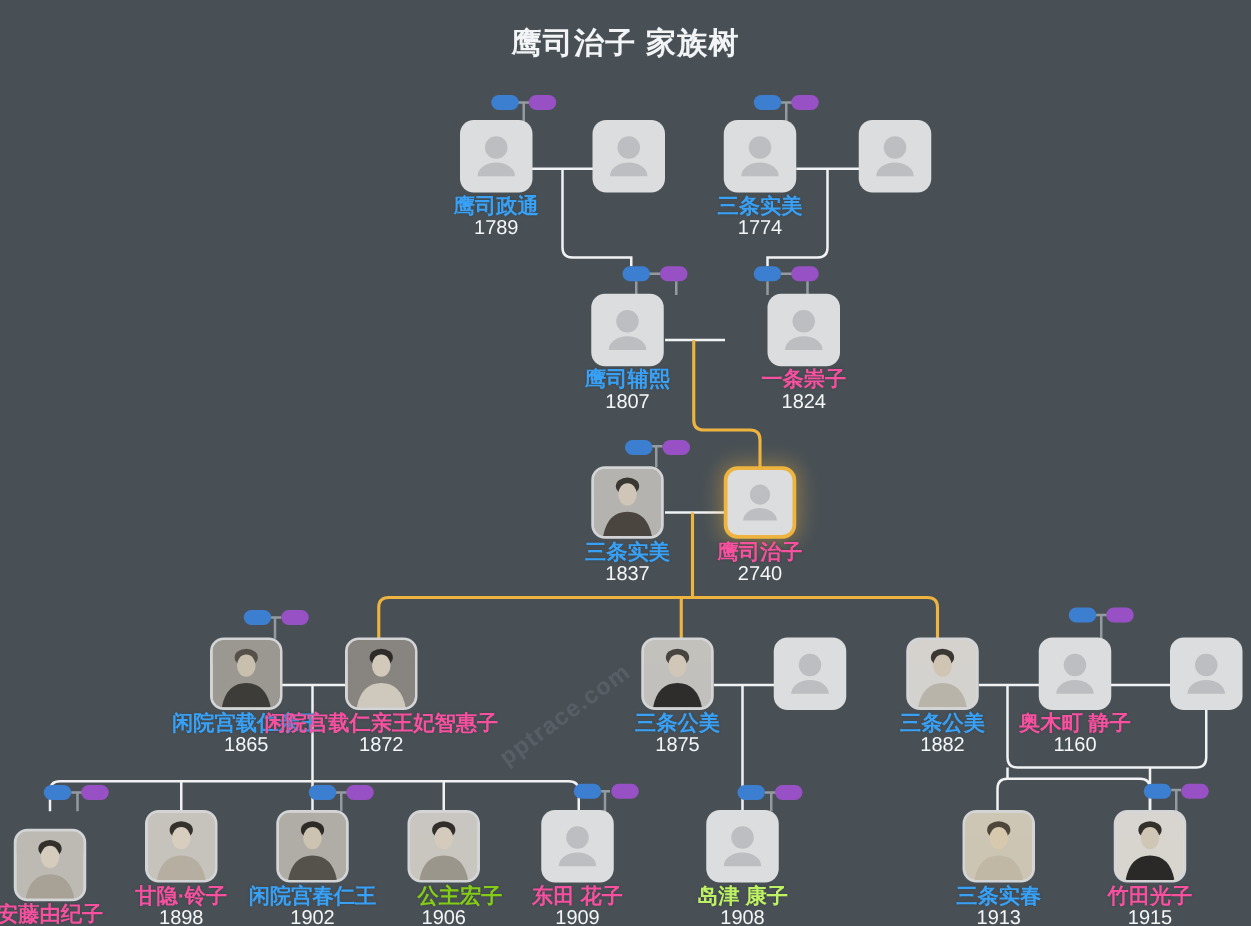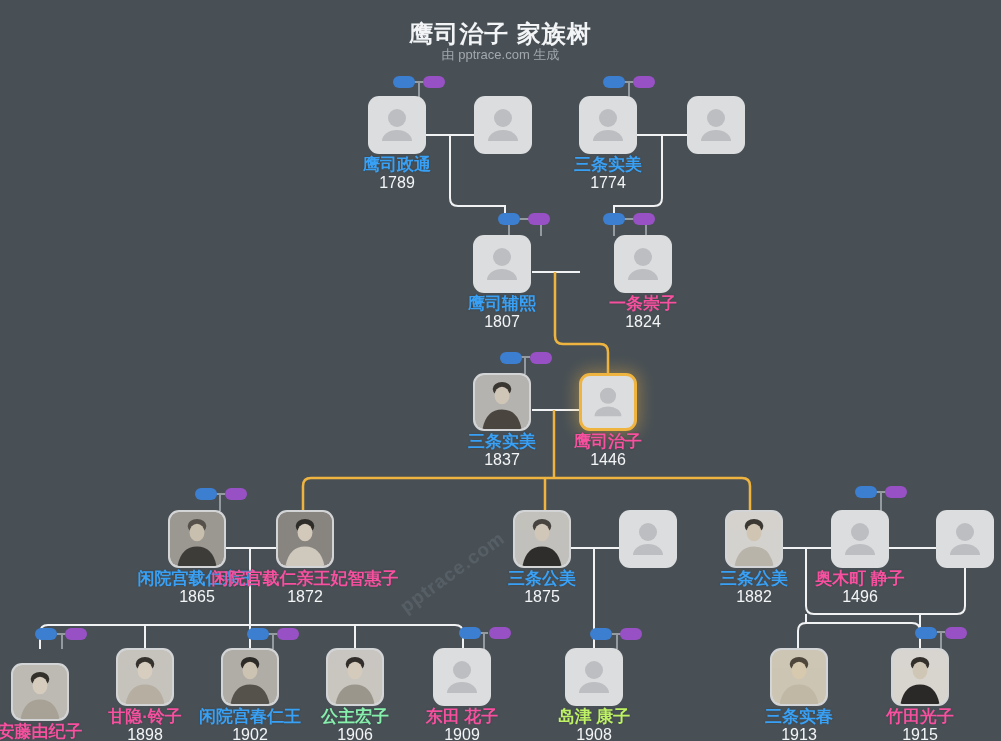--- a/index.html
+++ b/index.html
@@ -50,21 +50,20 @@
     position:absolute; top:78px; left:50%; transform:translateX(-50%);
     white-space:nowrap; font-size:16px; color:#f3f5f6; font-weight:normal; line-height:17px;
   }
 </style>
 </head>
 <body>
 
 <div id="canvas">
 
   <div class="title">鹰司治子 家族树</div>
-  <div class="subtitle">由 pptrace.com 生成</div>
 
   <svg class="wires" width="1001" height="741" viewBox="0 0 1001 741">
 
     <g fill="none" stroke="#f1f2f3" stroke-width="2">
       <path d="M425,135 H475"></path>
       <path d="M637,135 H688"></path>
       <path d="M450,135 V198 Q450,206 458,206 H505 V213"></path>
       <path d="M662,135 V198 Q662,206 654,206 H614 V213"></path>
       <path d="M532,272 H580"></path>
       <path d="M532,410 H580"></path>
@@ -249,21 +248,21 @@
   </div>
 
   <div class="person" style="left: 579px; top: 373px;">
     <div class="avatar highlight">
           <svg viewBox="0 0 58 58">
             <circle cx="29" cy="22" r="9" fill="#bcbec1"></circle>
             <path d="M14,45 A15,11 0 0 1 44,45 Z" fill="#bcbec1"></path>
           </svg>
         </div>
     <div class="p-name" style="color: rgb(246, 80, 159);">鹰司治子</div>
-    <div class="p-year">1446</div>
+    <div class="p-year">2740</div>
   </div>
 
   <div class="person" style="left: 168px; top: 510px;">
     <div class="avatar photo">
           <svg viewBox="0 0 58 58">
             <rect x="0" y="0" width="58" height="58" fill="#9b9892"></rect>
             <rect x="0" y="0" width="58" height="20" fill="#9b9892" opacity="0.8"></rect>
             <path d="M8,58 Q12,37 29,37 Q46,37 50,58 Z" fill="#3e3c38"></path>
             <ellipse cx="29" cy="15" rx="10" ry="7.5" fill="#55504a"></ellipse>
             <ellipse cx="29" cy="22" rx="8" ry="9.5" fill="#c9bfae"></ellipse>
@@ -326,21 +325,21 @@
   </div>
 
   <div class="person" style="left: 831px; top: 510px;">
     <div class="avatar">
           <svg viewBox="0 0 58 58">
             <circle cx="29" cy="22" r="9" fill="#bcbec1"></circle>
             <path d="M14,45 A15,11 0 0 1 44,45 Z" fill="#bcbec1"></path>
           </svg>
         </div>
     <div class="p-name" style="color: rgb(246, 80, 159);">奥木町 静子</div>
-    <div class="p-year">1496</div>
+    <div class="p-year">1160</div>
   </div>
 
   <div class="person" style="left: 936px; top: 510px;">
     <div class="avatar">
           <svg viewBox="0 0 58 58">
             <circle cx="29" cy="22" r="9" fill="#bcbec1"></circle>
             <path d="M14,45 A15,11 0 0 1 44,45 Z" fill="#bcbec1"></path>
           </svg>
         </div>
 
@@ -391,21 +390,21 @@
   <div class="person" style="left: 326px; top: 648px;">
     <div class="avatar photo">
           <svg viewBox="0 0 58 58">
             <rect x="0" y="0" width="58" height="58" fill="#c9c6c0"></rect>
             <rect x="0" y="0" width="58" height="20" fill="#c9c6c0" opacity="0.8"></rect>
             <path d="M8,58 Q12,37 29,37 Q46,37 50,58 Z" fill="#9b968b"></path>
             <ellipse cx="29" cy="15" rx="10" ry="7.5" fill="#302d2a"></ellipse>
             <ellipse cx="29" cy="22" rx="8" ry="9.5" fill="#d5cbbc"></ellipse>
           </svg>
         </div>
-    <div class="p-name" style="color: #86efac;">公主宏子</div>
+    <div class="p-name" style="color: #84cc16; margin-left: 13px;">公主宏子</div>
     <div class="p-year">1906</div>
   </div>
 
   <div class="person" style="left: 433px; top: 648px;">
     <div class="avatar">
           <svg viewBox="0 0 58 58">
             <circle cx="29" cy="22" r="9" fill="#bcbec1"></circle>
             <path d="M14,45 A15,11 0 0 1 44,45 Z" fill="#bcbec1"></path>
           </svg>
         </div>

